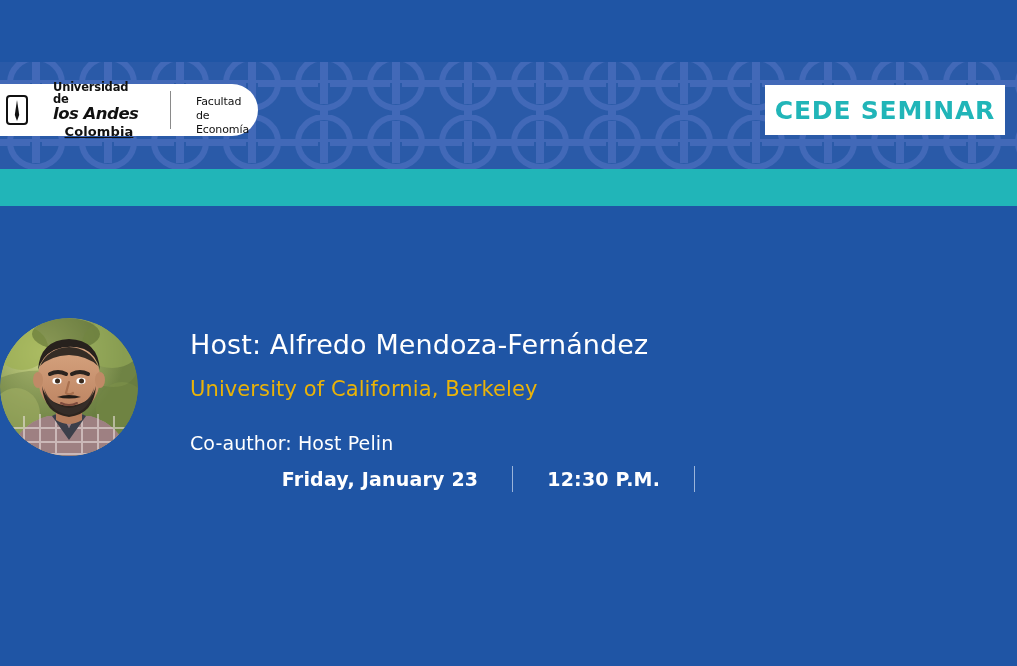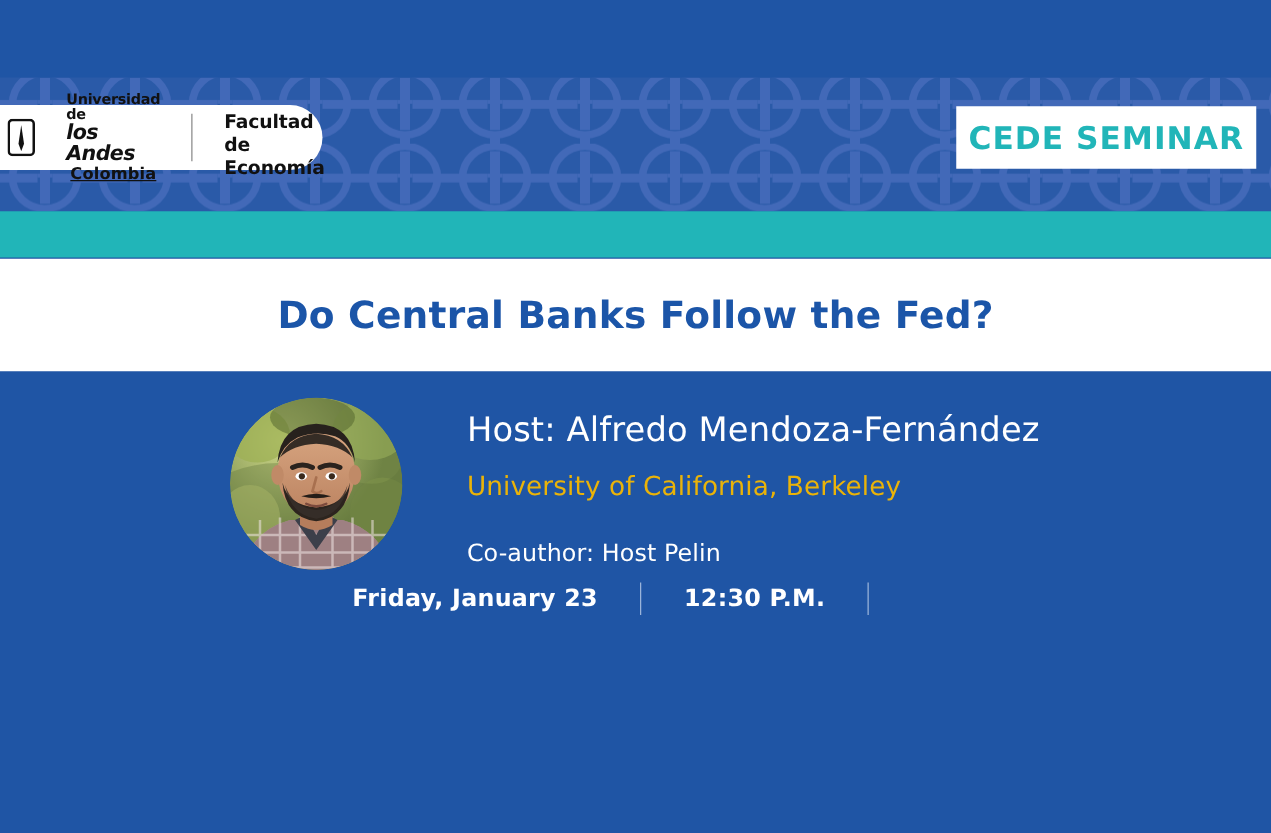--- a/index.html
+++ b/index.html
@@ -96,22 +96,22 @@
     width: 1px;
     height: 38px;
     background: #8a8a8a;
     flex: 0 0 auto;
   }
   .logo-faculty {
     display: flex;
     flex-direction: column;
     line-height: 1.25;
     color: #111111;
-    font-size: 15px;
-    font-weight: 700;
+    font-size: 11px;
+    font-weight: 400;
     letter-spacing: -0.1px;
     font-family: "DejaVu Sans", sans-serif;
     margin-top: 12px;
   }
 
   
   .seminar-badge {
     position: absolute;
     left: 765px;
     top: 85px;
@@ -161,21 +161,21 @@
   }
 
   
   .speaker-row {
     position: absolute;
     left: 0;
     top: 318px;
     width: 1017px;
     display: flex;
     align-items: flex-start;
-    justify-content: center;
+    justify-content: flex-start;
     gap: 52px;
   }
 
   .avatar {
     width: 138px;
     height: 138px;
     border-radius: 50%;
     overflow: hidden;
     flex: 0 0 auto;
     position: relative;
@@ -287,23 +287,20 @@
       </span>
     </div>
   </div>
 
   <div class="seminar-badge">
     <span class="seminar-badge-text">CEDE SEMINAR</span>
   </div>
 
   <div class="teal-band"></div>
 
-  <div class="title-band">
-    <h1 class="title-text">Do Central Banks Follow the Fed?</h1>
-  </div>
 
   <div class="speaker-row">
 
     <div class="avatar">
       <svg viewBox="0 0 138 138" width="138" height="138" aria-hidden="true">
         <defs>
           <clipPath id="circ">
               <circle cx="69" cy="69" r="69"></circle>
             </clipPath>
           <radialGradient id="bokeh1" cx="30%" cy="25%" r="60%">

